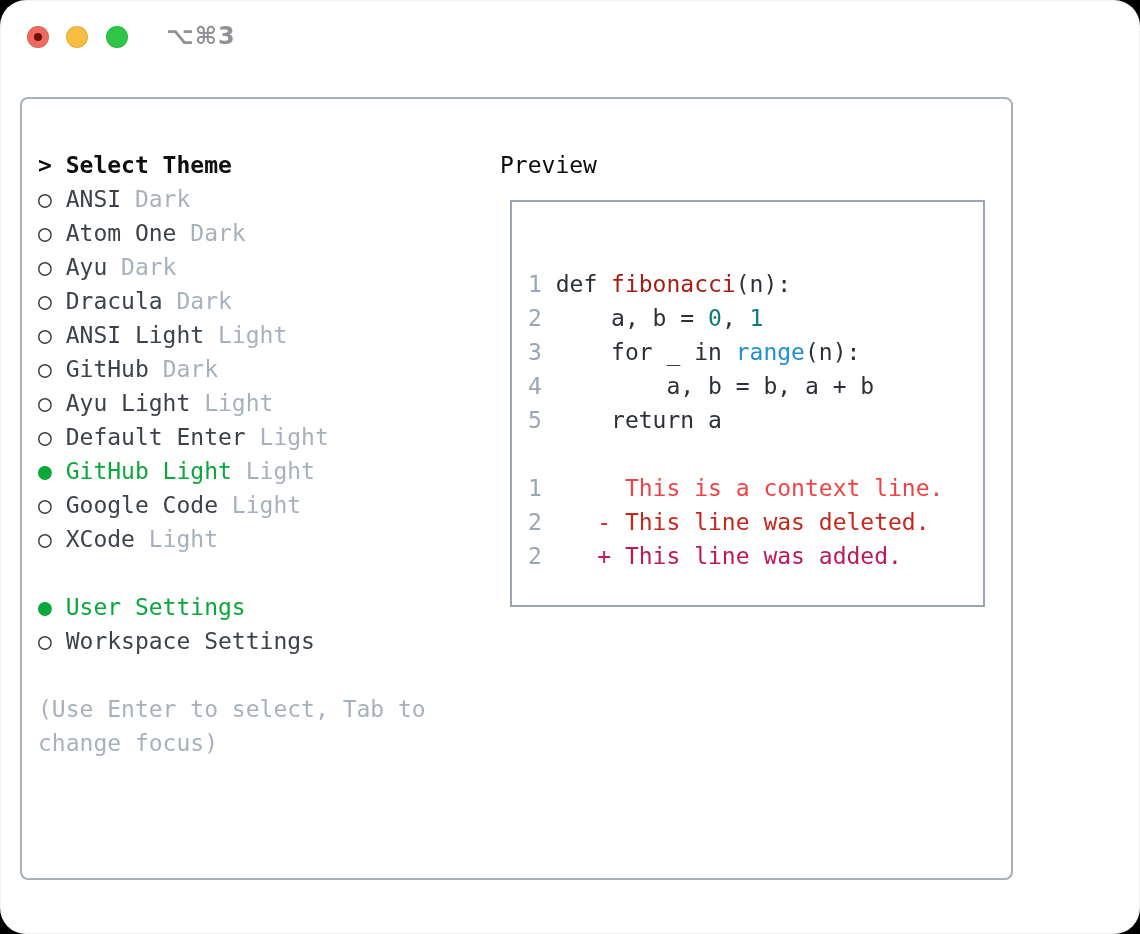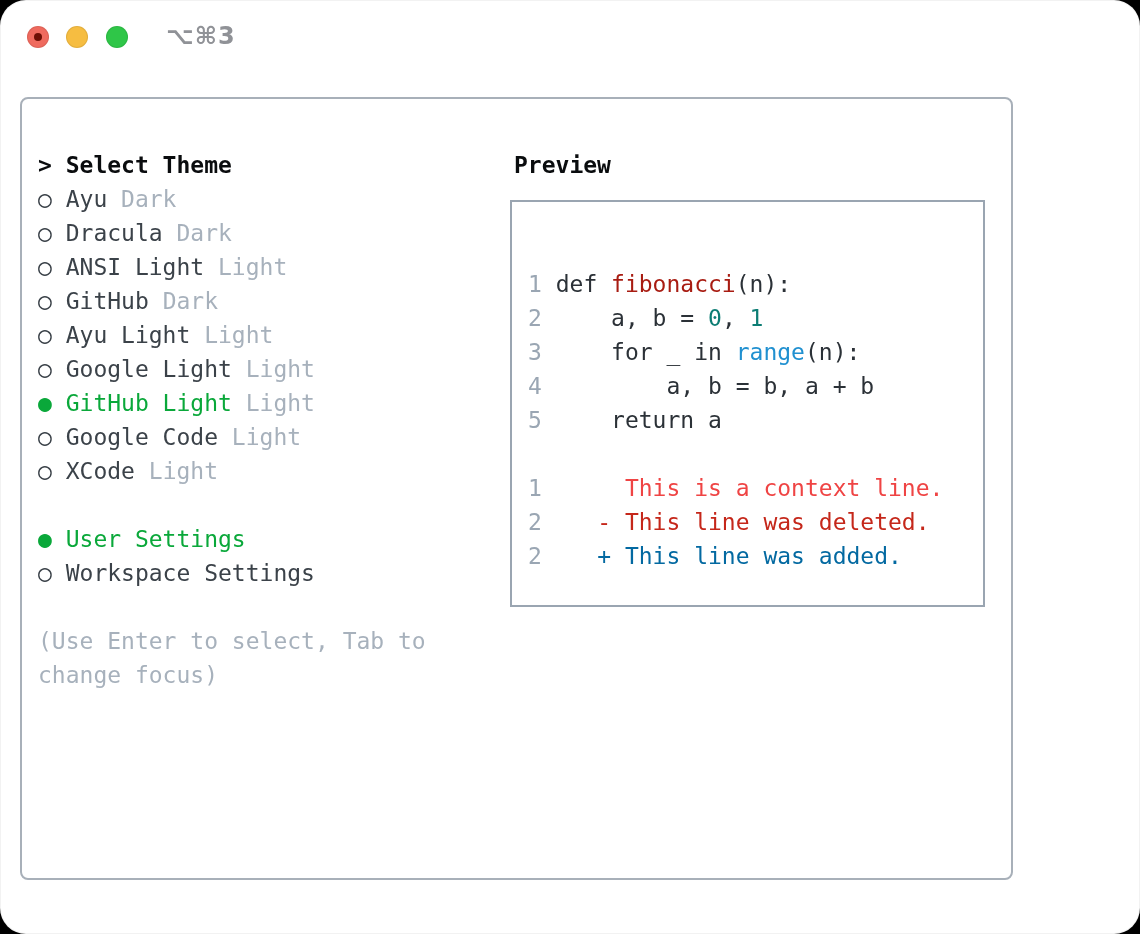--- a/index.html
+++ b/index.html
@@ -41,58 +41,60 @@
   .left-col{position:absolute;left:16px;top:49px;}
   .marker{display:inline-block;width:2ch;font-weight:700;color:#0a0c0e;}
   .header-line{font-weight:700;color:#0a0c0e;}
   .bullet{display:inline-block;width:2ch;color:#3b4249;}
   .name{color:#3b4249;}
   .variant{color:#a7b1bc;margin-left:1ch;}
   .selected .bullet,.selected .name{color:#0aa83a;}
   .apply-label{margin-left:2ch;color:#0a0c0e;}
   .hint{color:#a7b1bc;}
   
-  .preview-title{position:absolute;left:492px;top:49px;font-weight:700;color:#0a0c0e;text-align:right;}
+  .preview-title{position:absolute;left:478px;top:49px;font-weight:400;color:#0a0c0e;text-align:right;}
   .preview-box{
     position:absolute;left:488px;top:101px;width:475px;height:407px;
     box-sizing:border-box;border:2px solid #9aa5b1;background:#fff;
     padding:65px 0 0 16px;overflow:hidden;
   }
   .ln{display:inline-block;width:2ch;color:#9aa6b3;}
   .c-ink{color:#2b3137;}
   .c-red{color:#a81c12;}
   .c-teal{color:#0d7d74;}
   .c-blue{color:#2090d0;}
   .c-ctx{color:#ef4444;}
   .c-del{color:#c5271a;}
-  .c-add{color:#0369a1;}
+  .c-add{color:#be185d;}
 </style>
 </head>
 <body>
 
 <div class="window">
 
   <div class="traffic t-red">
       <span class="dot"></span>
     </div>
   <div class="traffic t-yellow"></div>
   <div class="traffic t-green"></div>
   <div class="win-title">⌥⌘3</div>
 
   <div class="panel">
 
     <div class="left-col">
       <div class="line header-line"><span class="marker">&gt;</span><span>Select Theme</span></div>
 
+      <div class="line unselected"><span class="bullet">○</span><span class="name">ANSI</span><span class="variant">Dark</span></div>
+      <div class="line unselected"><span class="bullet">○</span><span class="name">Atom One</span><span class="variant">Dark</span></div>
       <div class="line unselected"><span class="bullet">○</span><span class="name">Ayu</span><span class="variant">Dark</span></div>
       <div class="line unselected"><span class="bullet">○</span><span class="name">Dracula</span><span class="variant">Dark</span></div>
       <div class="line unselected"><span class="bullet">○</span><span class="name">ANSI Light</span><span class="variant">Light</span></div>
       <div class="line unselected"><span class="bullet">○</span><span class="name">GitHub</span><span class="variant">Dark</span></div>
       <div class="line unselected"><span class="bullet">○</span><span class="name">Ayu Light</span><span class="variant">Light</span></div>
-      <div class="line unselected"><span class="bullet">○</span><span class="name">Google Light</span><span class="variant">Light</span></div>
+      <div class="line unselected"><span class="bullet">○</span><span class="name">Default Enter</span><span class="variant">Light</span></div>
       <div class="line selected"><span class="bullet">●</span><span class="name">GitHub Light</span><span class="variant">Light</span></div>
       <div class="line unselected"><span class="bullet">○</span><span class="name">Google Code</span><span class="variant">Light</span></div>
       <div class="line unselected"><span class="bullet">○</span><span class="name">XCode</span><span class="variant">Light</span></div>
 
       <div class="line blank"></div>
 
       <div class="line selected"><span class="bullet">●</span><span class="name">User Settings</span></div>
       <div class="line unselected"><span class="bullet">○</span><span class="name">Workspace Settings</span></div>
 
       <div class="line blank"></div>

